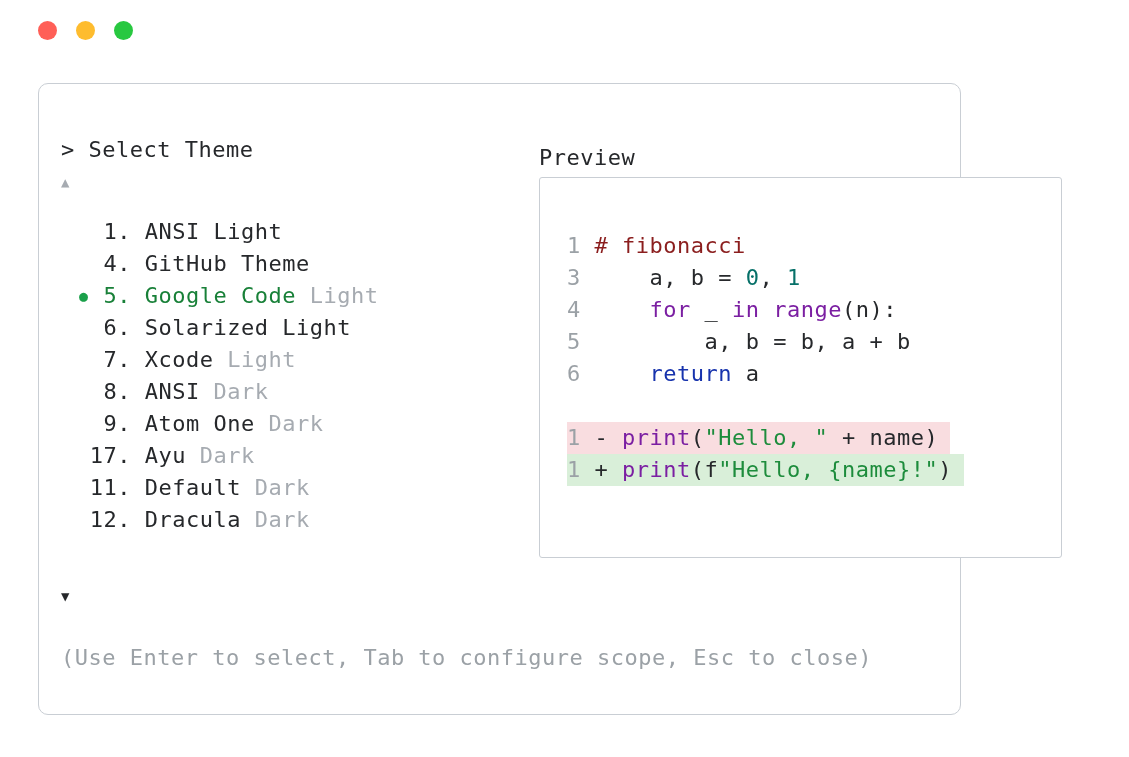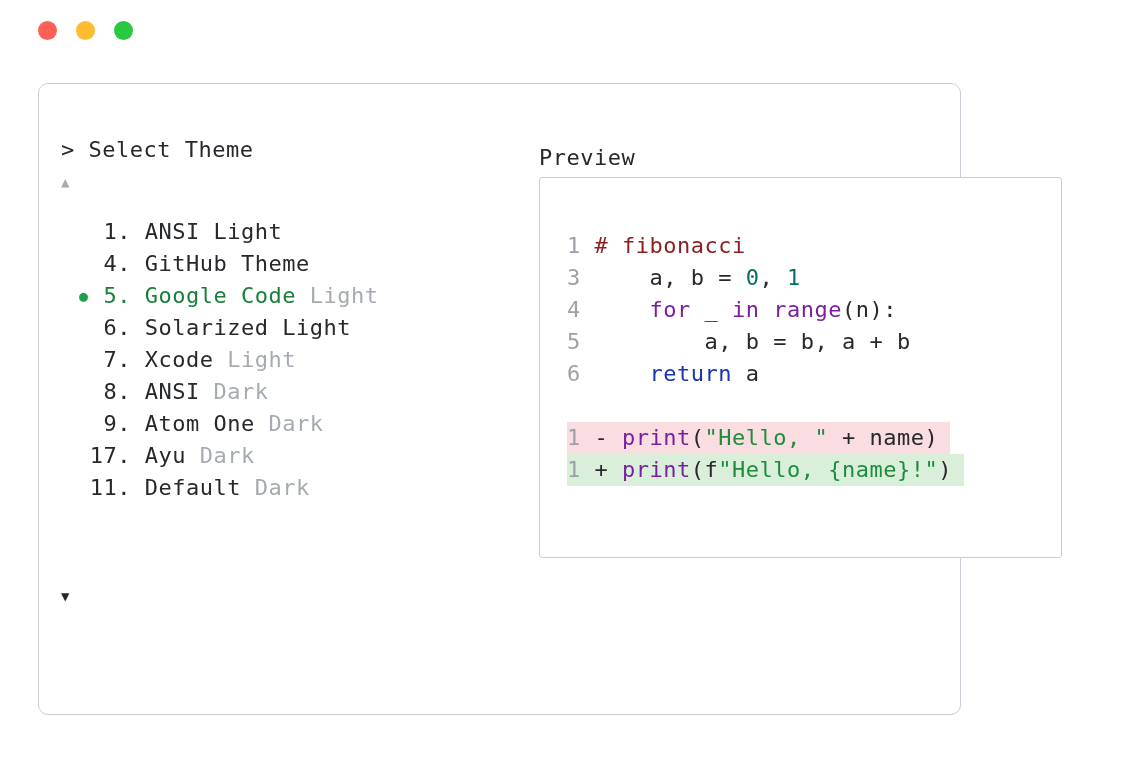--- a/index.html
+++ b/index.html
@@ -98,33 +98,35 @@
     <ul id="theme-list">
         <li class="theme-item"><span class="bullet"></span><span class="num">1.</span> <span class="name">ANSI Light</span><span class="variant"></span></li>
         <li class="theme-item"><span class="bullet"></span><span class="num">4.</span> <span class="name">GitHub Theme</span><span class="variant"></span></li>
         <li class="theme-item selected"><span class="bullet">●</span><span class="num">5.</span> <span class="name">Google Code</span><span class="variant"> Light</span></li>
         <li class="theme-item"><span class="bullet"></span><span class="num">6.</span> <span class="name">Solarized Light</span><span class="variant"></span></li>
         <li class="theme-item"><span class="bullet"></span><span class="num">7.</span> <span class="name">Xcode</span><span class="variant"> Light</span></li>
         <li class="theme-item"><span class="bullet"></span><span class="num">8.</span> <span class="name">ANSI</span><span class="variant"> Dark</span></li>
         <li class="theme-item"><span class="bullet"></span><span class="num">9.</span> <span class="name">Atom One</span><span class="variant"> Dark</span></li>
         <li class="theme-item"><span class="bullet"></span><span class="num">17.</span> <span class="name">Ayu</span><span class="variant"> Dark</span></li>
         <li class="theme-item"><span class="bullet"></span><span class="num">11.</span> <span class="name">Default</span><span class="variant"> Dark</span></li>
+        <li class="theme-item"><span class="bullet"></span><span class="num">12.</span> <span class="name">Dracula</span><span class="variant"> Dark</span></li>
       </ul>
 
     <div class="scroll-down">▼</div>
 
     <div class="preview-box">
       <div id="code">
           <div class="code-line code"><span class="line-bg"><span class="tok-ln">1 </span><span class="tok-comment"># fibonacci</span></span></div>
           <div class="code-line code"><span class="line-bg"><span class="tok-ln">3 </span><span class="tok-plain">    a, b = </span><span class="tok-num">0</span><span class="tok-plain">, </span><span class="tok-num">1</span></span></div>
           <div class="code-line code"><span class="line-bg"><span class="tok-ln">4 </span><span class="tok-plain">    </span><span class="tok-kw2">for</span><span class="tok-plain"> _ </span><span class="tok-kw2">in</span><span class="tok-plain"> </span><span class="tok-kw2">range</span><span class="tok-plain">(n):</span></span></div>
           <div class="code-line code"><span class="line-bg"><span class="tok-ln">5 </span><span class="tok-plain">        a, b = b, a + b</span></span></div>
           <div class="code-line code"><span class="line-bg"><span class="tok-ln">6 </span><span class="tok-plain">    </span><span class="tok-kw">return</span><span class="tok-plain"> a</span></span></div>
           <div class="code-line blank"><span class="line-bg"></span></div>
           <div class="code-line removed"><span class="line-bg"><span class="tok-ln">1 </span><span class="tok-plain">- </span><span class="tok-kw2">print</span><span class="tok-plain">(</span><span class="tok-str">"Hello, "</span><span class="tok-plain"> + name)</span></span></div>
           <div class="code-line added"><span class="line-bg"><span class="tok-ln">1 </span><span class="tok-plain">+ </span><span class="tok-kw2">print</span><span class="tok-plain">(f</span><span class="tok-str">"Hello, {name}!"</span><span class="tok-plain">)</span></span></div>
         </div>
     </div>
 
+    <div class="hint">(Use Enter to select, Tab to configure scope, Esc to close)</div>
 
   </div>
 
 </div>
 
 </body></html>

